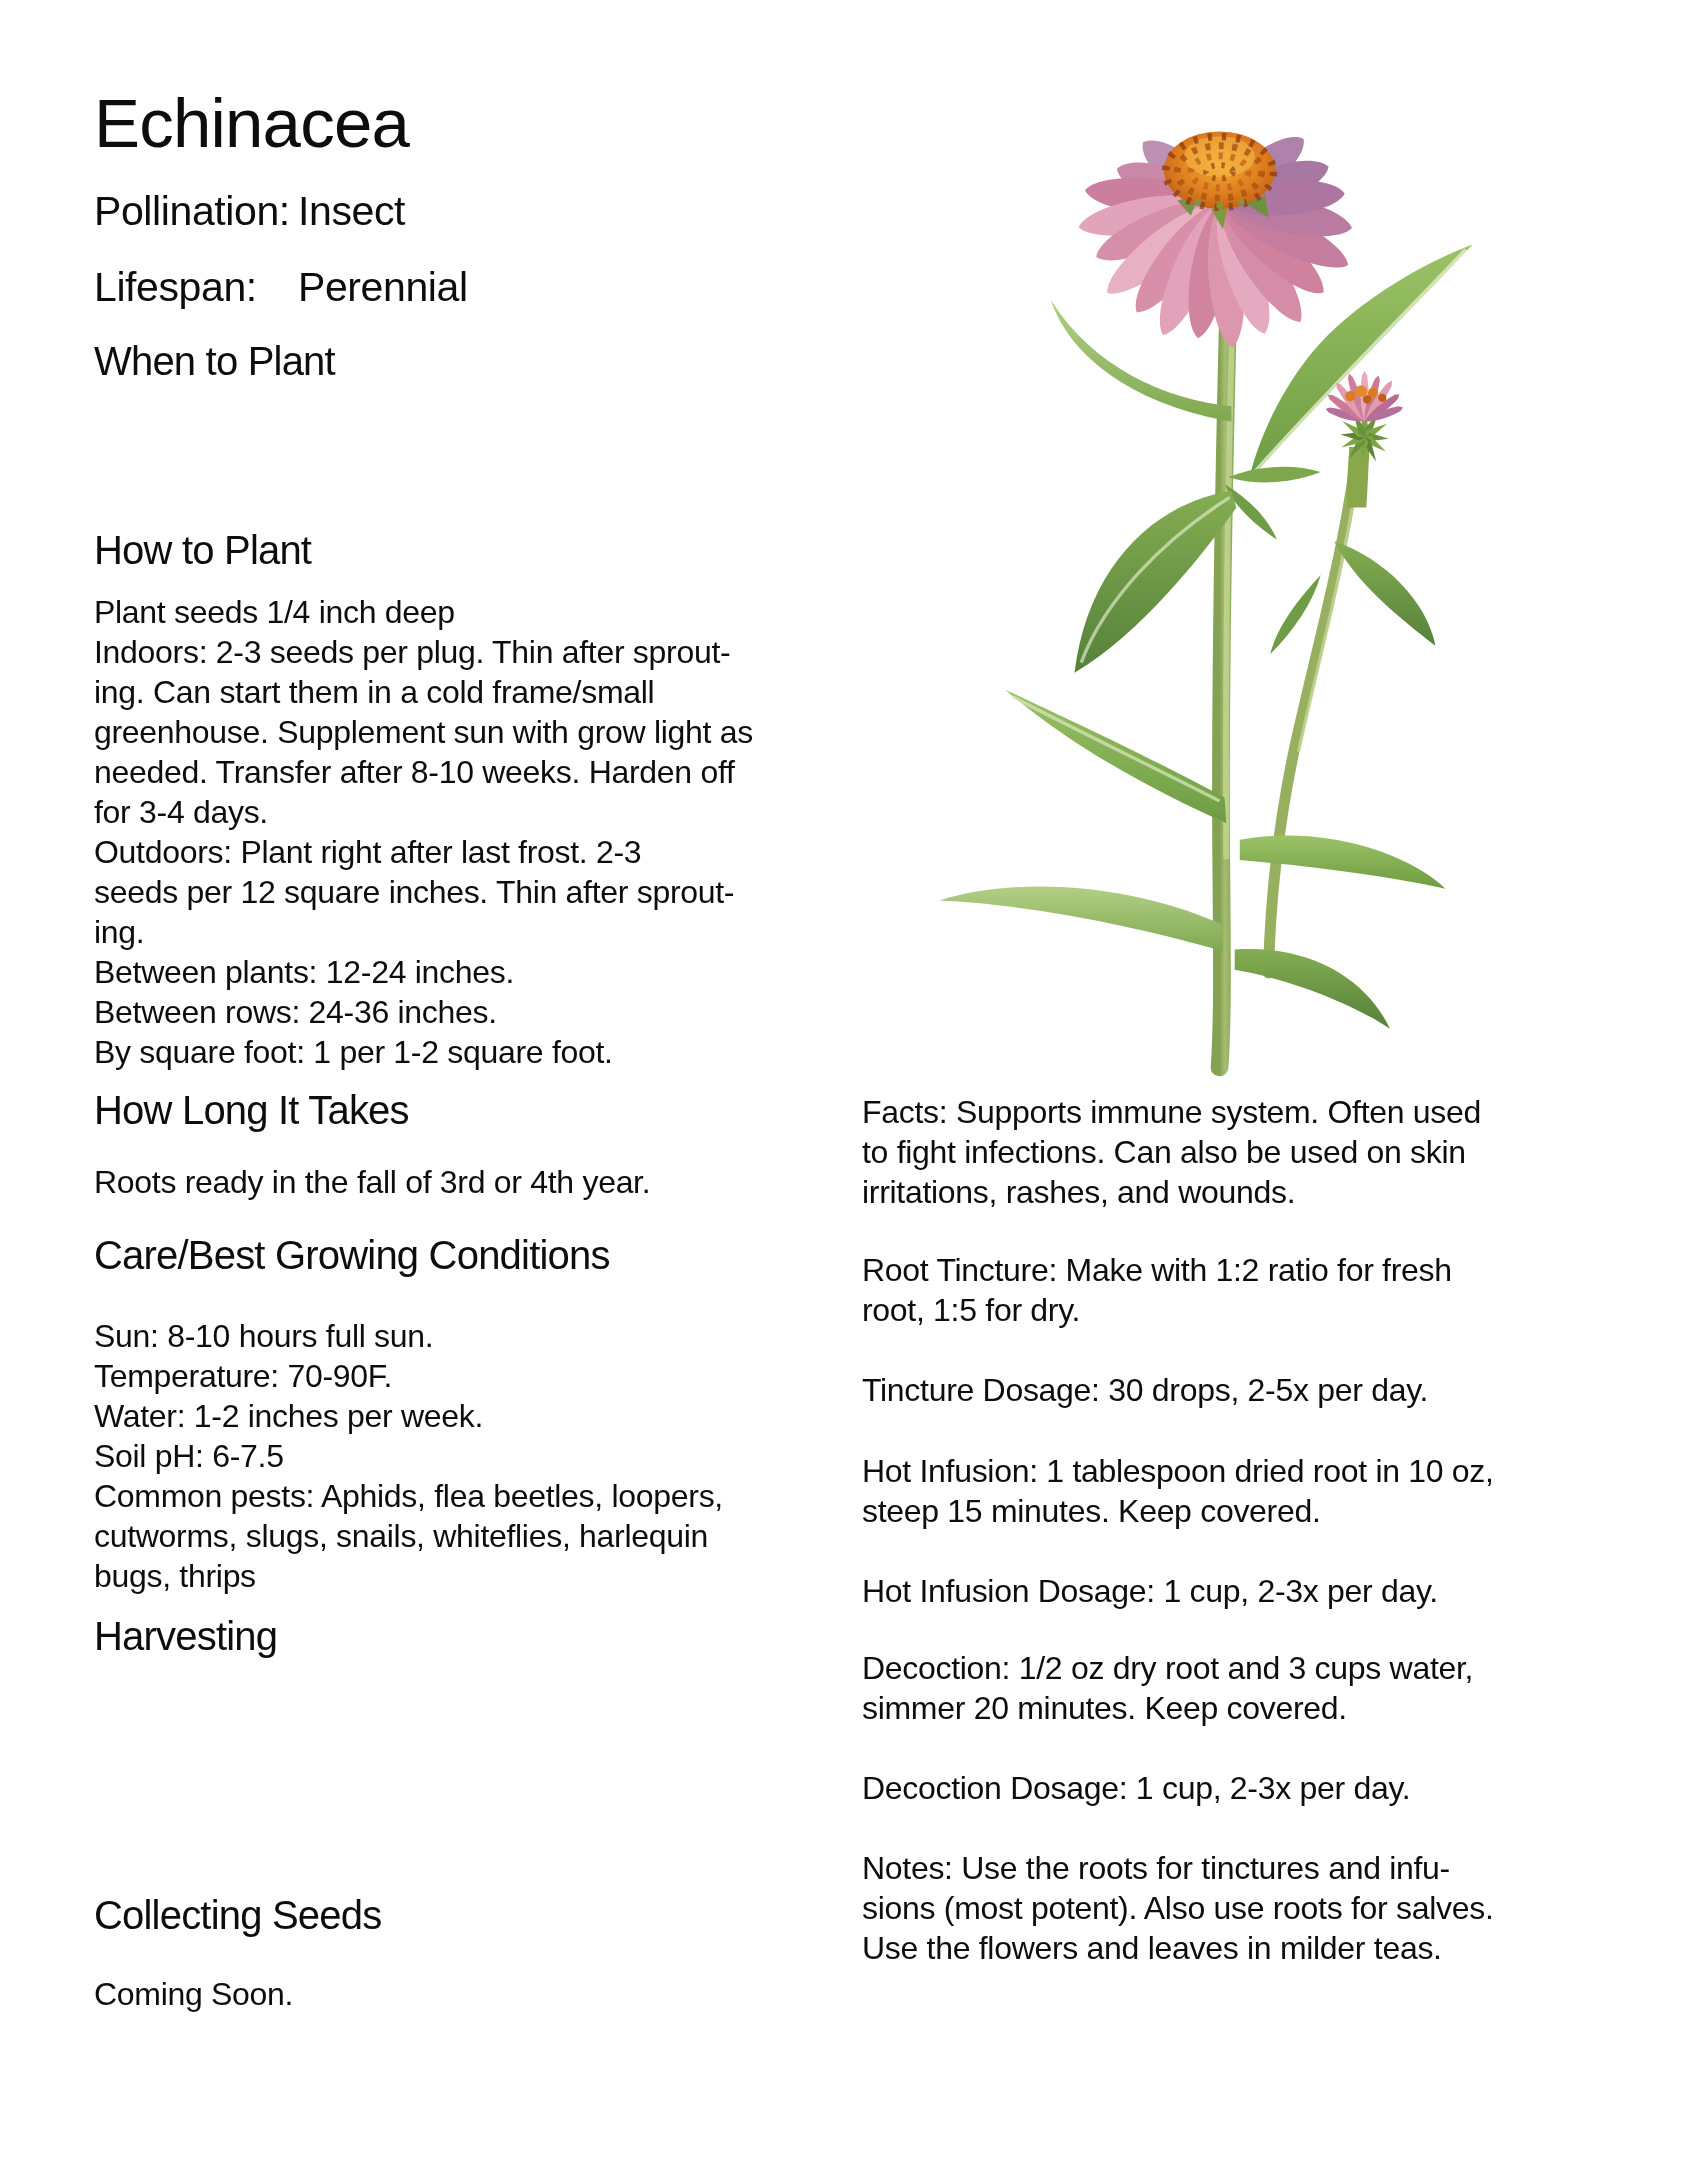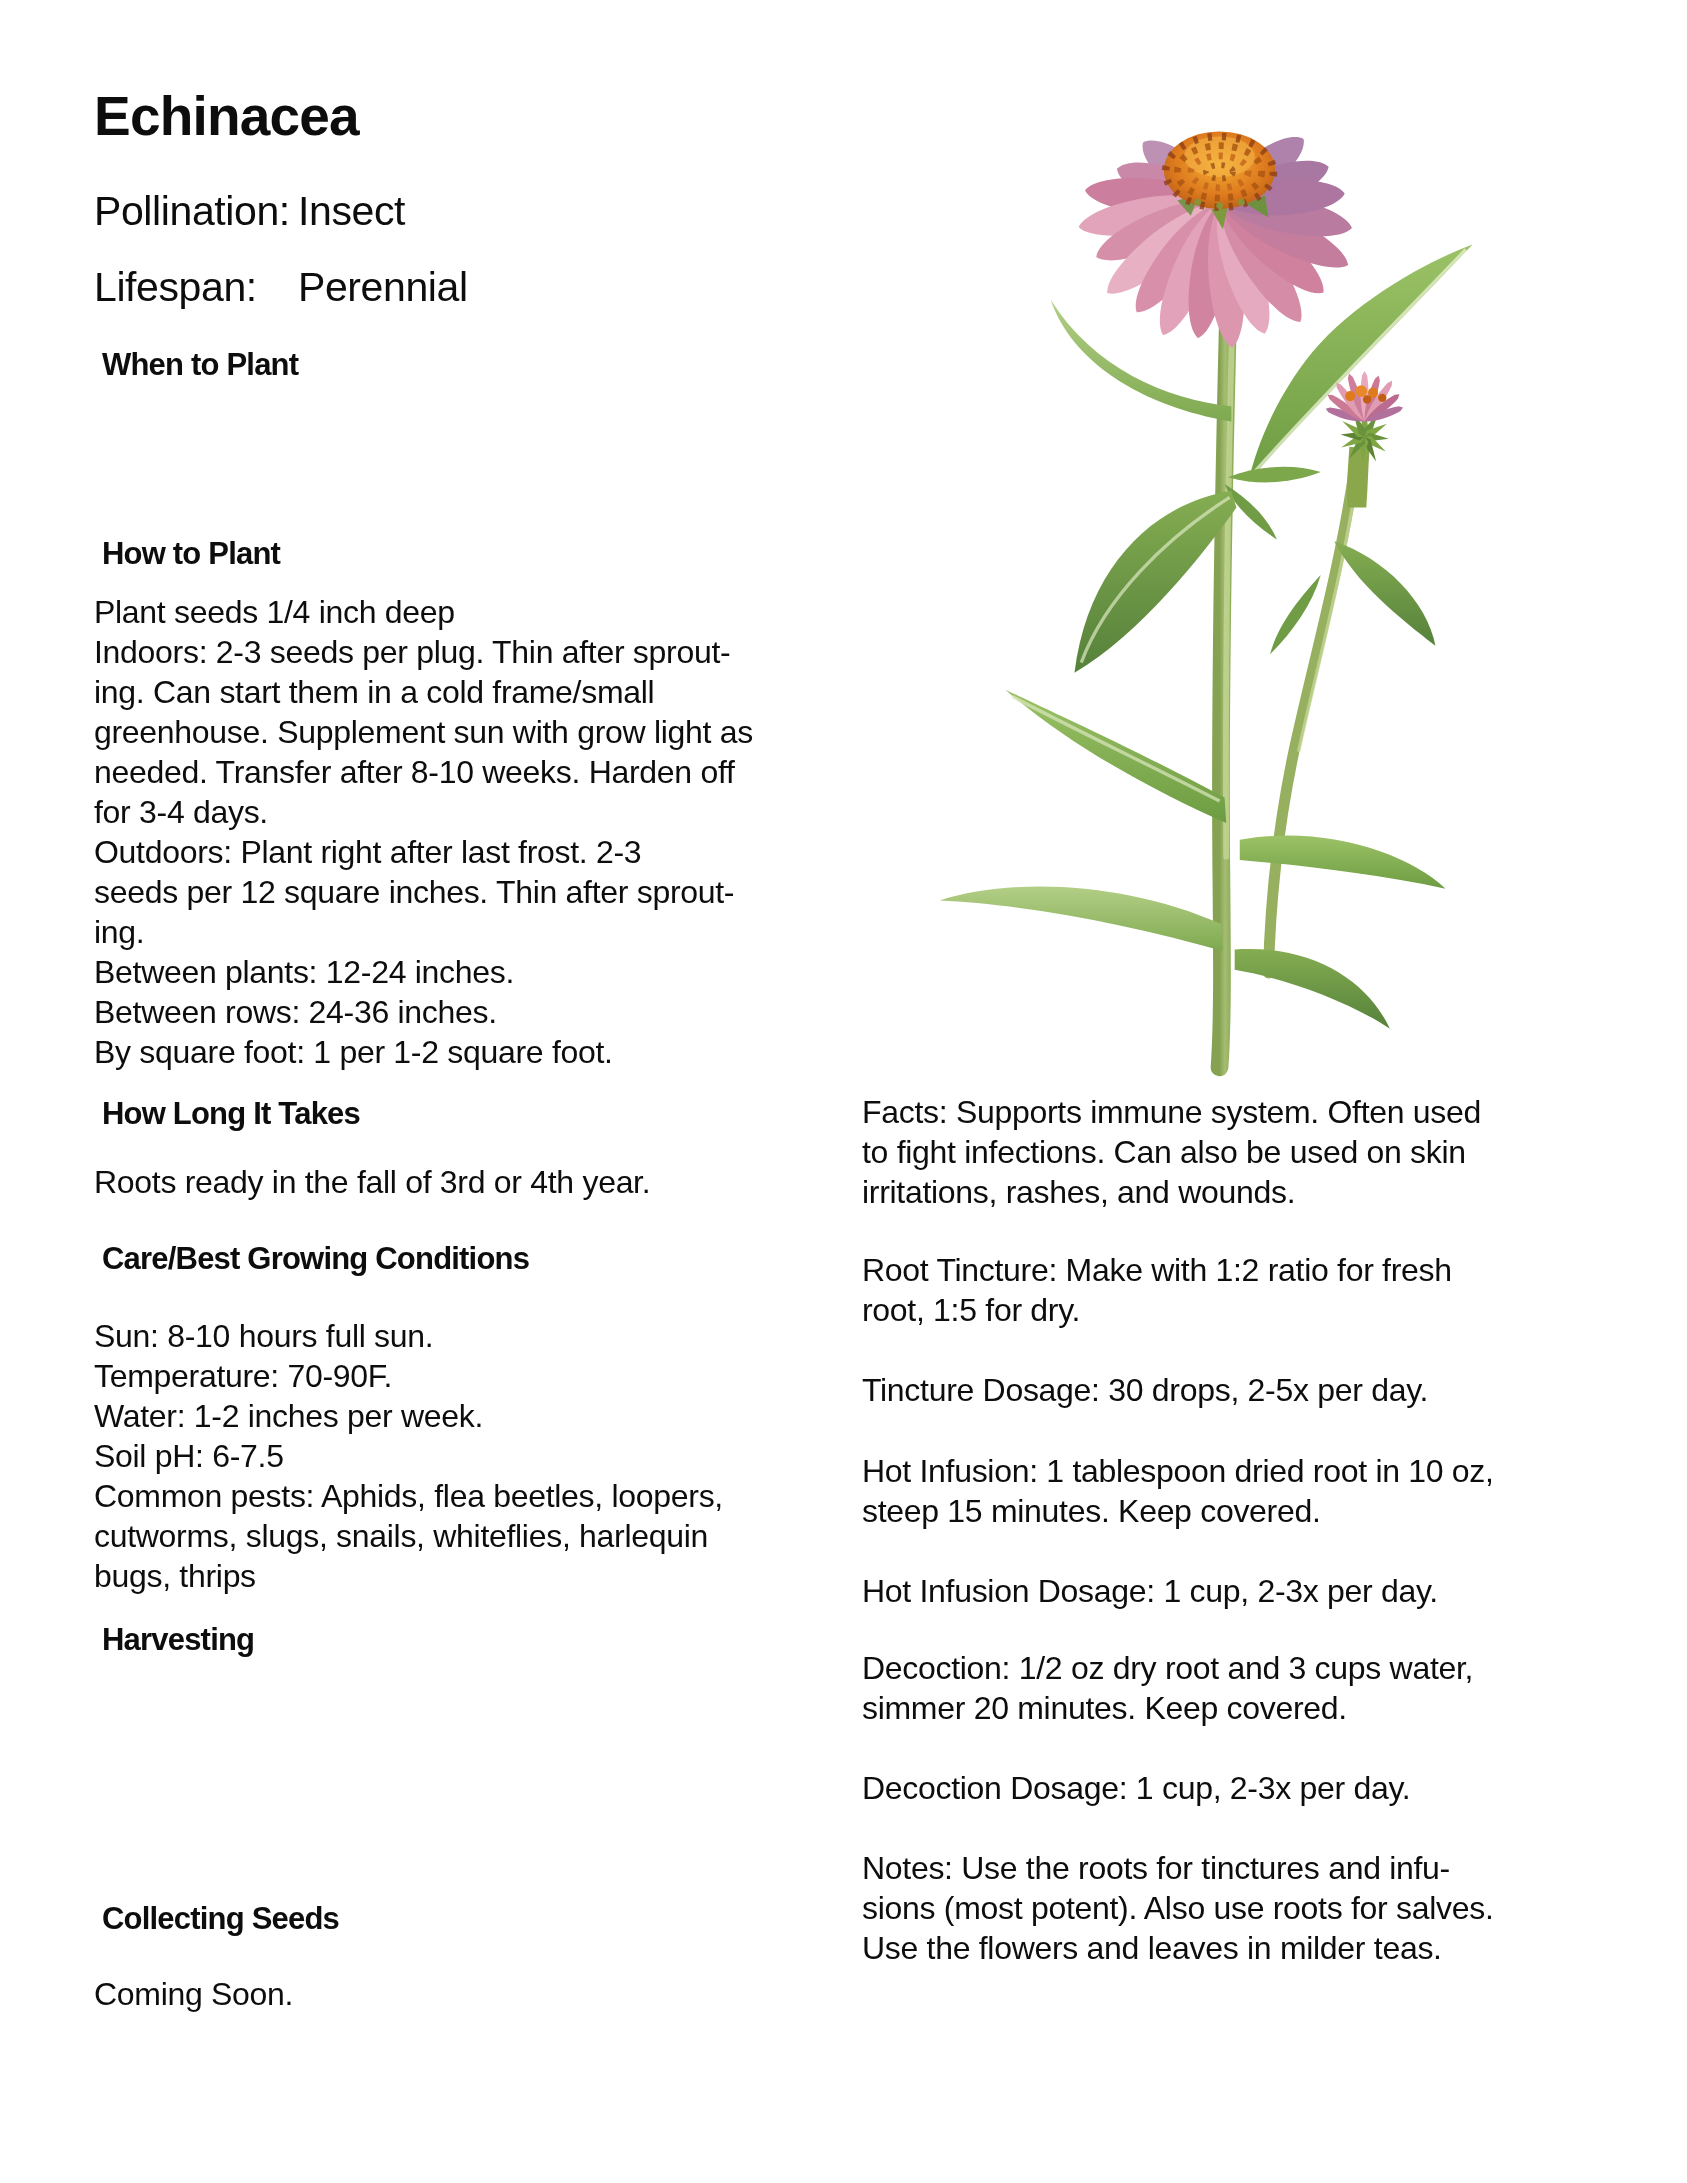--- a/index.html
+++ b/index.html
@@ -1,24 +1,24 @@
 <!DOCTYPE html>
 <html style="font-size:13.5px"><head>
 <meta charset="utf-8">
 <style>
   html,body{margin:0;padding:0;background:#ffffff;}
   body{width:1687px;height:2183px;position:relative;font-family:"Liberation Sans",sans-serif;color:#0d0d0d;}
   #sheet{position:absolute;left:0;top:0;width:1687px;height:2183px;background:#ffffff;overflow:hidden;}
   .abs{position:absolute;}
   #left-col{position:absolute;left:94px;top:0;width:772px;height:2183px;}
   #right-col{position:absolute;left:862px;top:0;width:797px;height:2183px;}
-  .title{font-size:55px;font-weight:bold;letter-spacing:-0.8px;line-height:1;}
+  .title{font-size:69px;font-weight:normal;letter-spacing:-0.8px;line-height:1;}
   .attr{font-size:41px;letter-spacing:-0.4px;line-height:1.1;}
   .attr .al{display:inline-block;min-width:204px;}
-  h2.h{margin:8px;font-size:31px;font-weight:bold;letter-spacing:-0.8px;line-height:1;}
+  h2.h{margin:0;font-size:40px;font-weight:normal;letter-spacing:-0.8px;line-height:1;}
   .b{font-size:32px;line-height:40px;letter-spacing:-0.3px;}
   .lines{white-space:pre-line;}
   svg{display:block;}
 </style>
 </head>
 <body>
 
 <div id="sheet">
 
   <div id="left-col">

